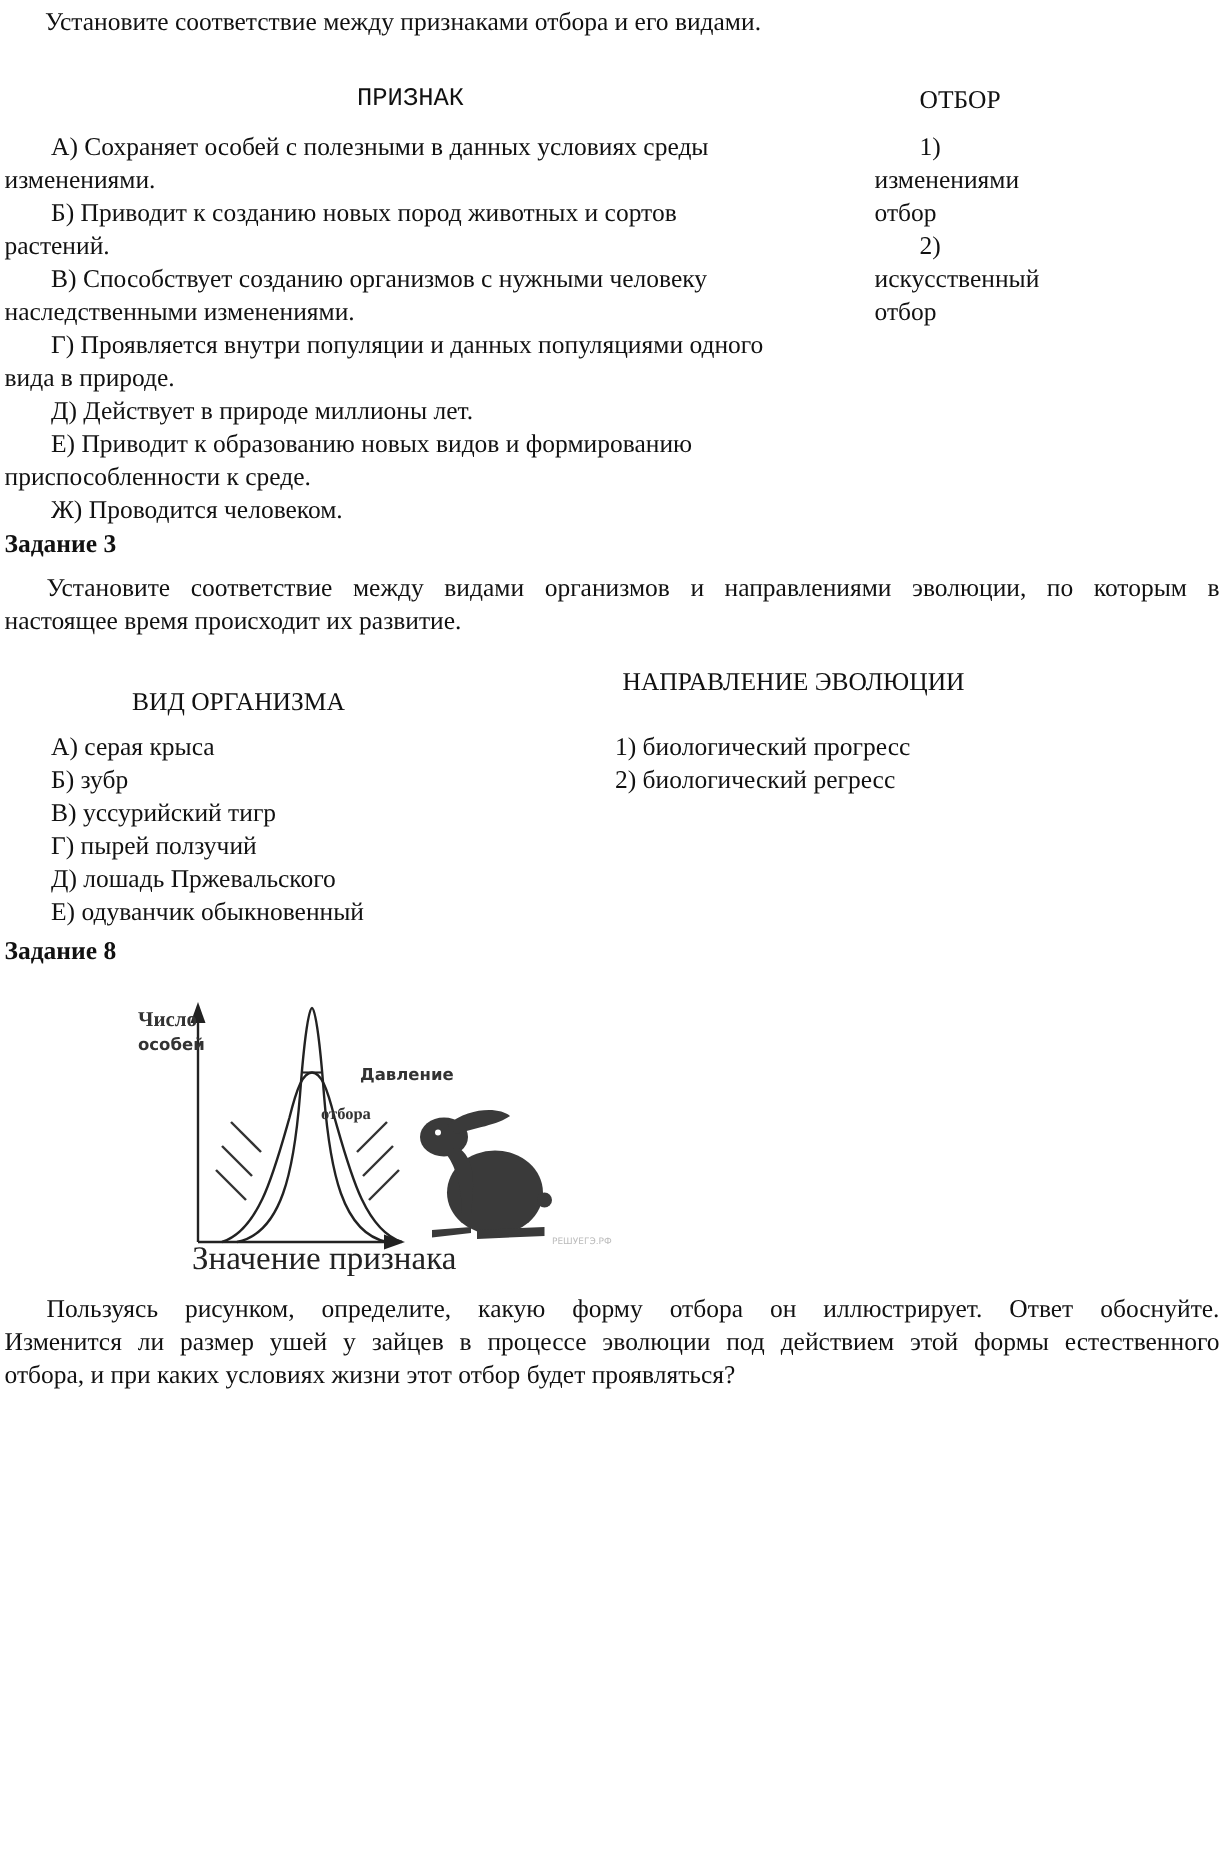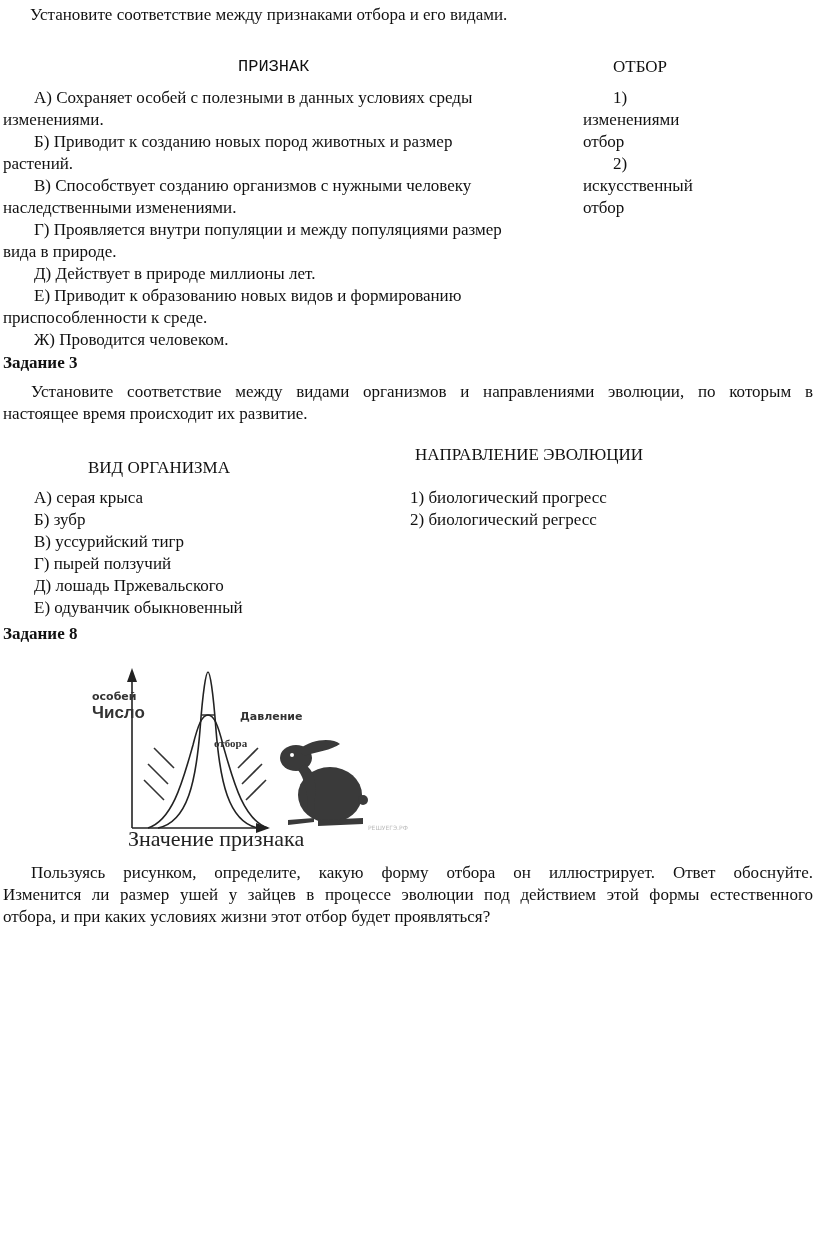--- a/index.html
+++ b/index.html
@@ -16,25 +16,25 @@
 </head>
 <body>
 
 <div class="abs" style="left:30px; top:4px;">Установите соответствие между признаками отбора и его видами.</div>
 <div class="abs" style="left:238px; top:56px;font-family:Liberation Mono, monospace;">ПРИЗНАК</div>
 <div class="abs" style="left:613px; top:56px;">ОТБОР</div>
 
 <div>
   <div class="abs" style="left:34px; top:87px;">А) Сохраняет особей с полезными в данных условиях среды</div>
   <div class="abs" style="left:3px; top:109px;">изменениями.</div>
-  <div class="abs" style="left:34px; top:131px;">Б) Приводит к созданию новых пород животных и размер</div>
+  <div class="abs" style="left:34px; top:131px;">Б) Приводит к созданию новых пород животных и сортов</div>
   <div class="abs" style="left:3px; top:153px;">растений.</div>
   <div class="abs" style="left:34px; top:175px;">В) Способствует созданию организмов с нужными человеку</div>
   <div class="abs" style="left:3px; top:197px;">наследственными изменениями.</div>
-  <div class="abs" style="left:34px; top:219px;">Г) Проявляется внутри популяции и между популяциями размер</div>
+  <div class="abs" style="left:34px; top:219px;">Г) Проявляется внутри популяции и данных популяциями одного</div>
   <div class="abs" style="left:3px; top:241px;">вида в природе.</div>
   <div class="abs" style="left:34px; top:263px;">Д) Действует в природе миллионы лет.</div>
   <div class="abs" style="left:34px; top:285px;">Е) Приводит к образованию новых видов и формированию</div>
   <div class="abs" style="left:3px; top:307px;">приспособленности к среде.</div>
   <div class="abs" style="left:34px; top:329px;">Ж) Проводится человеком.</div>
 </div>
 
 <div>
   <div class="abs" style="left:613px; top:87px;">1)</div>
   <div class="abs" style="left:583px; top:109px;">изменениями</div>
@@ -96,21 +96,21 @@
       <ellipse cx="212" cy="135" rx="32" ry="28"></ellipse>
       <ellipse cx="178" cy="98" rx="16" ry="13"></ellipse>
       <path d="M180,90 C195,78 215,78 222,84 C214,90 198,92 186,96 Z"></path>
       <path d="M186,104 C200,112 198,130 196,150 L190,150 C190,132 186,118 180,110 Z"></path>
       <path d="M170,160 L196,158 L196,162 L170,165 Z"></path>
       <path d="M200,160 L245,158 L245,164 L200,166 Z"></path>
       <circle cx="245" cy="140" r="5"></circle>
     </g>
     <circle cx="174" cy="95" r="2" fill="#fff"></circle>
   </svg>
-  <div class="abs" style="left:-26px; top:14px; font-family:Liberation Sans, sans-serif; font-size:17px; line-height:14px; font-weight:bold; color:#333;margin-top:32px;">Число</div>
+  <div class="abs" style="left:-26px; top:14px; font-family:Liberation Serif, serif; font-size:14px; line-height:14px; font-weight:bold; color:#333;">Число</div>
   <div class="abs" style="left:-26px; top:30px; font-family:'DejaVu Sans', sans-serif; font-size:11px; line-height:14px; font-weight:bold; color:#333;">особей</div>
   <div class="abs" style="left:96px; top:50px; font-family:'DejaVu Sans', sans-serif; font-size:11px; line-height:14px; font-weight:bold; color:#333;margin-left:26px;">Давление</div>
   <div class="abs" style="left:96px; top:64px; font-family:Liberation Serif, serif; font-size:11px; line-height:14px; font-weight:bold; color:#333;margin-top:12px;">отбора</div>
   <div class="abs" style="left:10px; top:168px; font-size:22px; line-height:22px; color:#222;">Значение признака</div>
   <div class="abs" style="left:250px; top:164px; font-family:'DejaVu Sans', sans-serif; font-size:6px; line-height:8px; color:#bbb;">РЕШУЕГЭ.РФ</div>
 </div>
 
 <div class="abs" style="left:31px; top:862px; width:782px; text-align:justify; text-align-last:justify; white-space:normal;">Пользуясь рисунком, определите, какую форму отбора он иллюстрирует. Ответ обоснуйте.</div>
 <div class="abs" style="left:3px; top:884px; width:810px; text-align:justify; text-align-last:justify; white-space:normal;">Изменится ли размер ушей у зайцев в процессе эволюции под действием этой формы естественного</div>
 <div class="abs" style="left:3px; top:906px;">отбора, и при каких условиях жизни этот отбор будет проявляться?</div>

